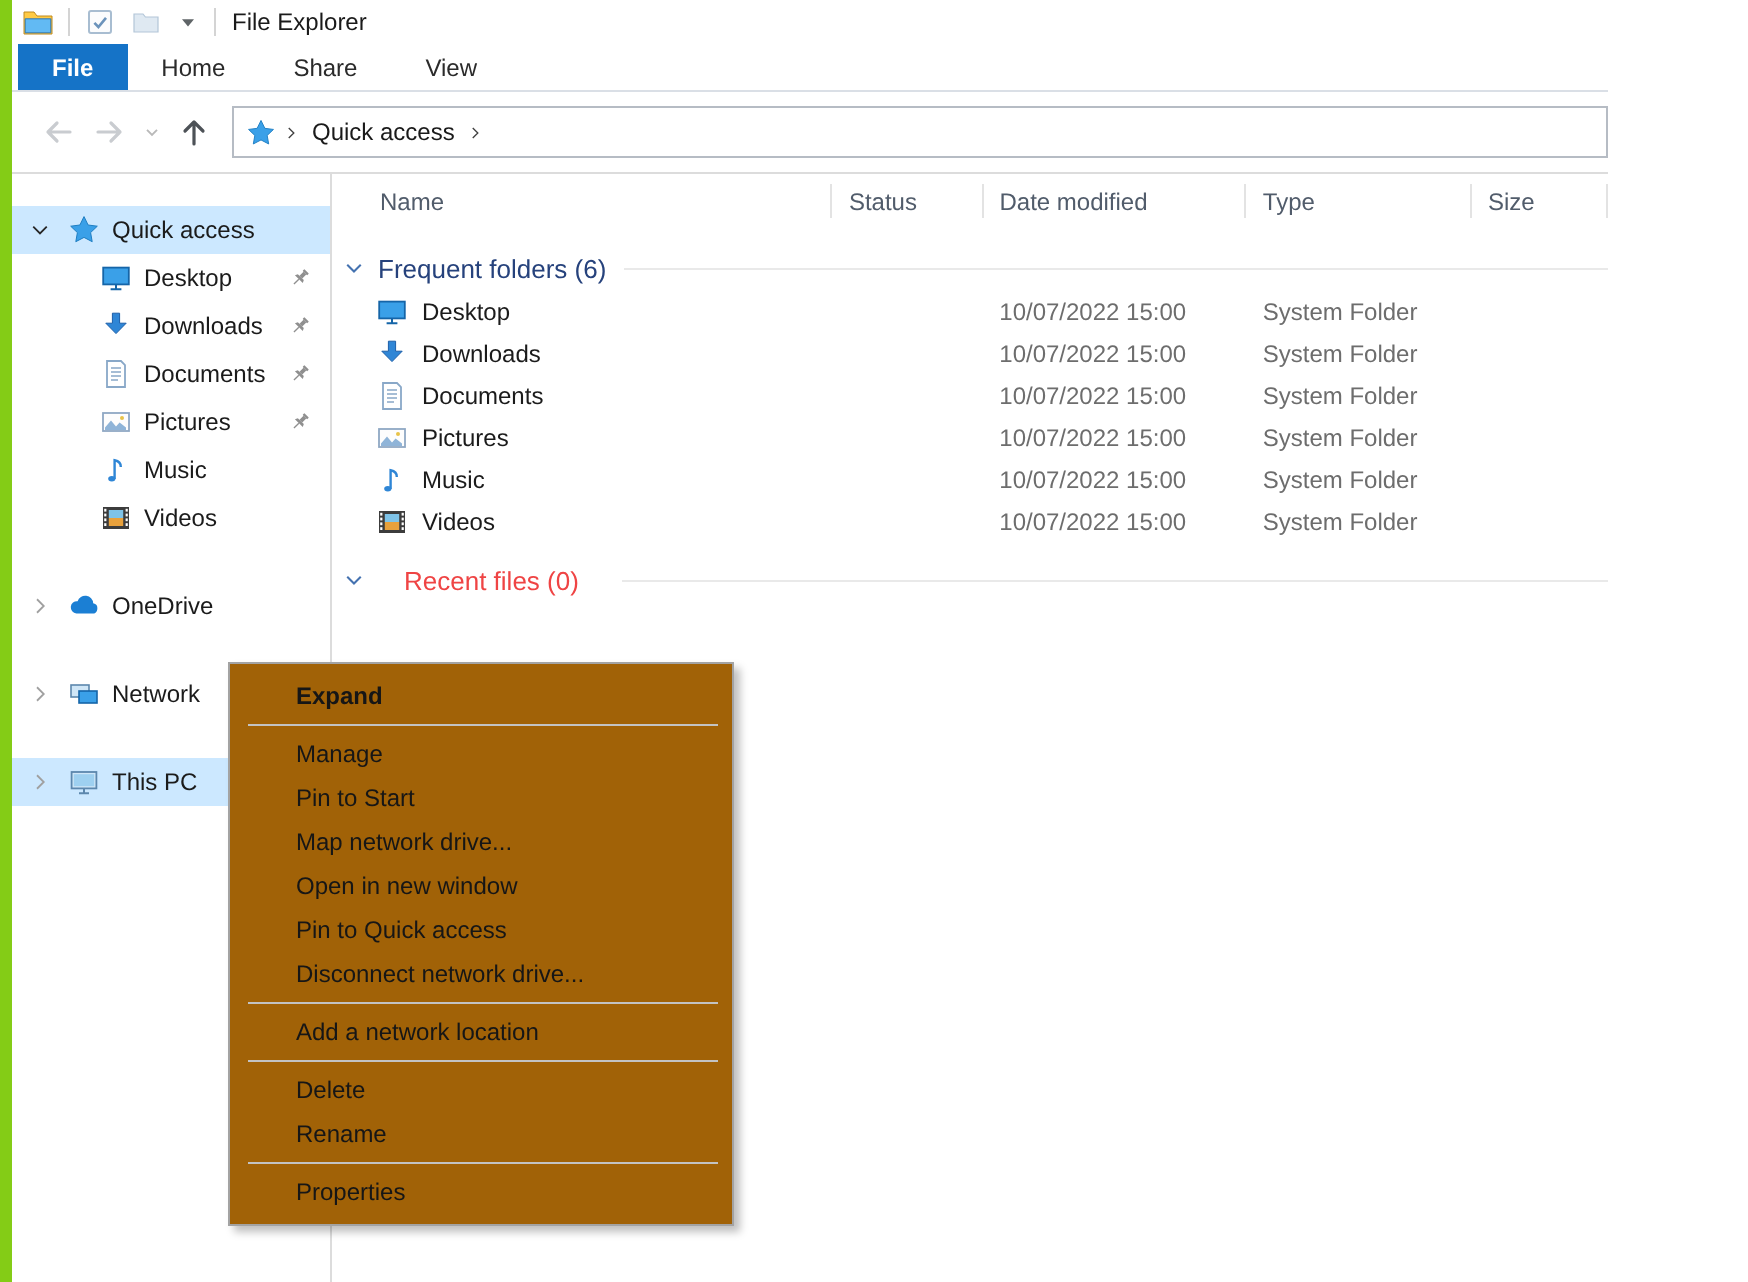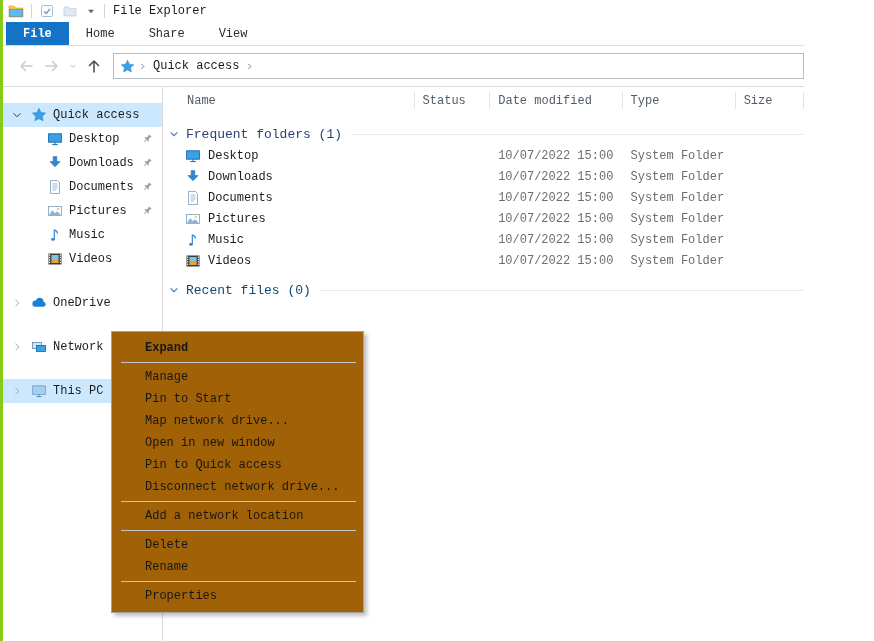--- a/index.html
+++ b/index.html
@@ -1,18 +1,18 @@
 <!DOCTYPE html>
 <html><head>
 <meta charset="utf-8">
 <style>
   html,body{margin:0;padding:0;background:#fff;}
   body{font-family:"Liberation Sans","DejaVu Sans",sans-serif;font-size:12px;color:#1b1b1b;}
   .window{position:relative;width:804px;height:641px;background:#fff;overflow:hidden;
-          border-left:3px solid #84cc16;box-sizing:border-box;font-family:Liberation Mono, monospace;}
+          border-left:6px solid #84cc16;box-sizing:border-box;}
   
   .titlebar{height:22px;display:flex;align-items:center;padding-left:5px;}
   .qat{display:flex;align-items:center;gap:7px;}
   .qat-sep{width:1px;height:14px;background:#d4d4d4;}
   .qat-btn{display:inline-flex;align-items:center;justify-content:center;}
   .title-text{margin-left:8px;color:#1a1a1a;}
   
   .tabrow{height:23px;display:flex;align-items:stretch;padding-left:3px;border-bottom:1px solid #dadfe6;}
   .tab{padding:0 17px;display:flex;align-items:center;color:#2b2b2b;cursor:default;}
   .tab.active{background:#1573c7;color:#fff;font-weight:bold;}
@@ -351,21 +351,21 @@
             <div class="colsep"></div>
           </div>
         </div>
       <div id="content">
           <div class="group-hdr" style="color: rgb(38, 66, 124);">
             <span class="ic" style="width: 12px; height: 12px;">
               <svg viewBox="0 0 16 16">
                 <path d="M3.5 5.8L8 10.3l4.5-4.5" fill="none" stroke="#4472b0" stroke-width="1.4"></path>
               </svg>
             </span>
-            <span class="group-label">Frequent folders (1)</span>
+            <span class="group-label">Frequent folders (6)</span>
             <span class="group-line"></span>
           </div>
           <div class="frow">
             <div class="cell cell-name" style="width: 273px;">
               <span class="ic" style="width: 16px; height: 16px;">
                 <svg viewBox="0 0 16 16">
                   <rect x="1.6" y="2.8" width="12.8" height="8.4" fill="#3aa0e8" stroke="#1565a8" stroke-width="0.9"></rect>
                   <path d="M8 11.2v2M5.3 13.6h5.4" stroke="#1565a8" stroke-width="1"></path>
                 </svg>
               </span>
@@ -455,21 +455,21 @@
                   <rect x="4.4" y="8" width="7.2" height="4" fill="#e8a13c"></rect>
                 </svg>
               </span>
               <span>Videos</span>
             </div>
             <div class="cell cell-dim" style="width: 82px;"></div>
             <div class="cell cell-dim" style="width: 144px;">10/07/2022 15:00</div>
             <div class="cell cell-dim" style="width: 123px;">System Folder</div>
             <div class="cell cell-dim" style="width: 74px;"></div>
           </div>
-          <div class="group-hdr" style="color: #0c4a6e;">
+          <div class="group-hdr" style="color: #ef4444; gap: 13px;">
             <span class="ic" style="width: 12px; height: 12px;">
               <svg viewBox="0 0 16 16">
                 <path d="M3.5 5.8L8 10.3l4.5-4.5" fill="none" stroke="#4472b0" stroke-width="1.4"></path>
               </svg>
             </span>
             <span class="group-label">Recent files (0)</span>
             <span class="group-line"></span>
           </div>
         </div>
     </div>

